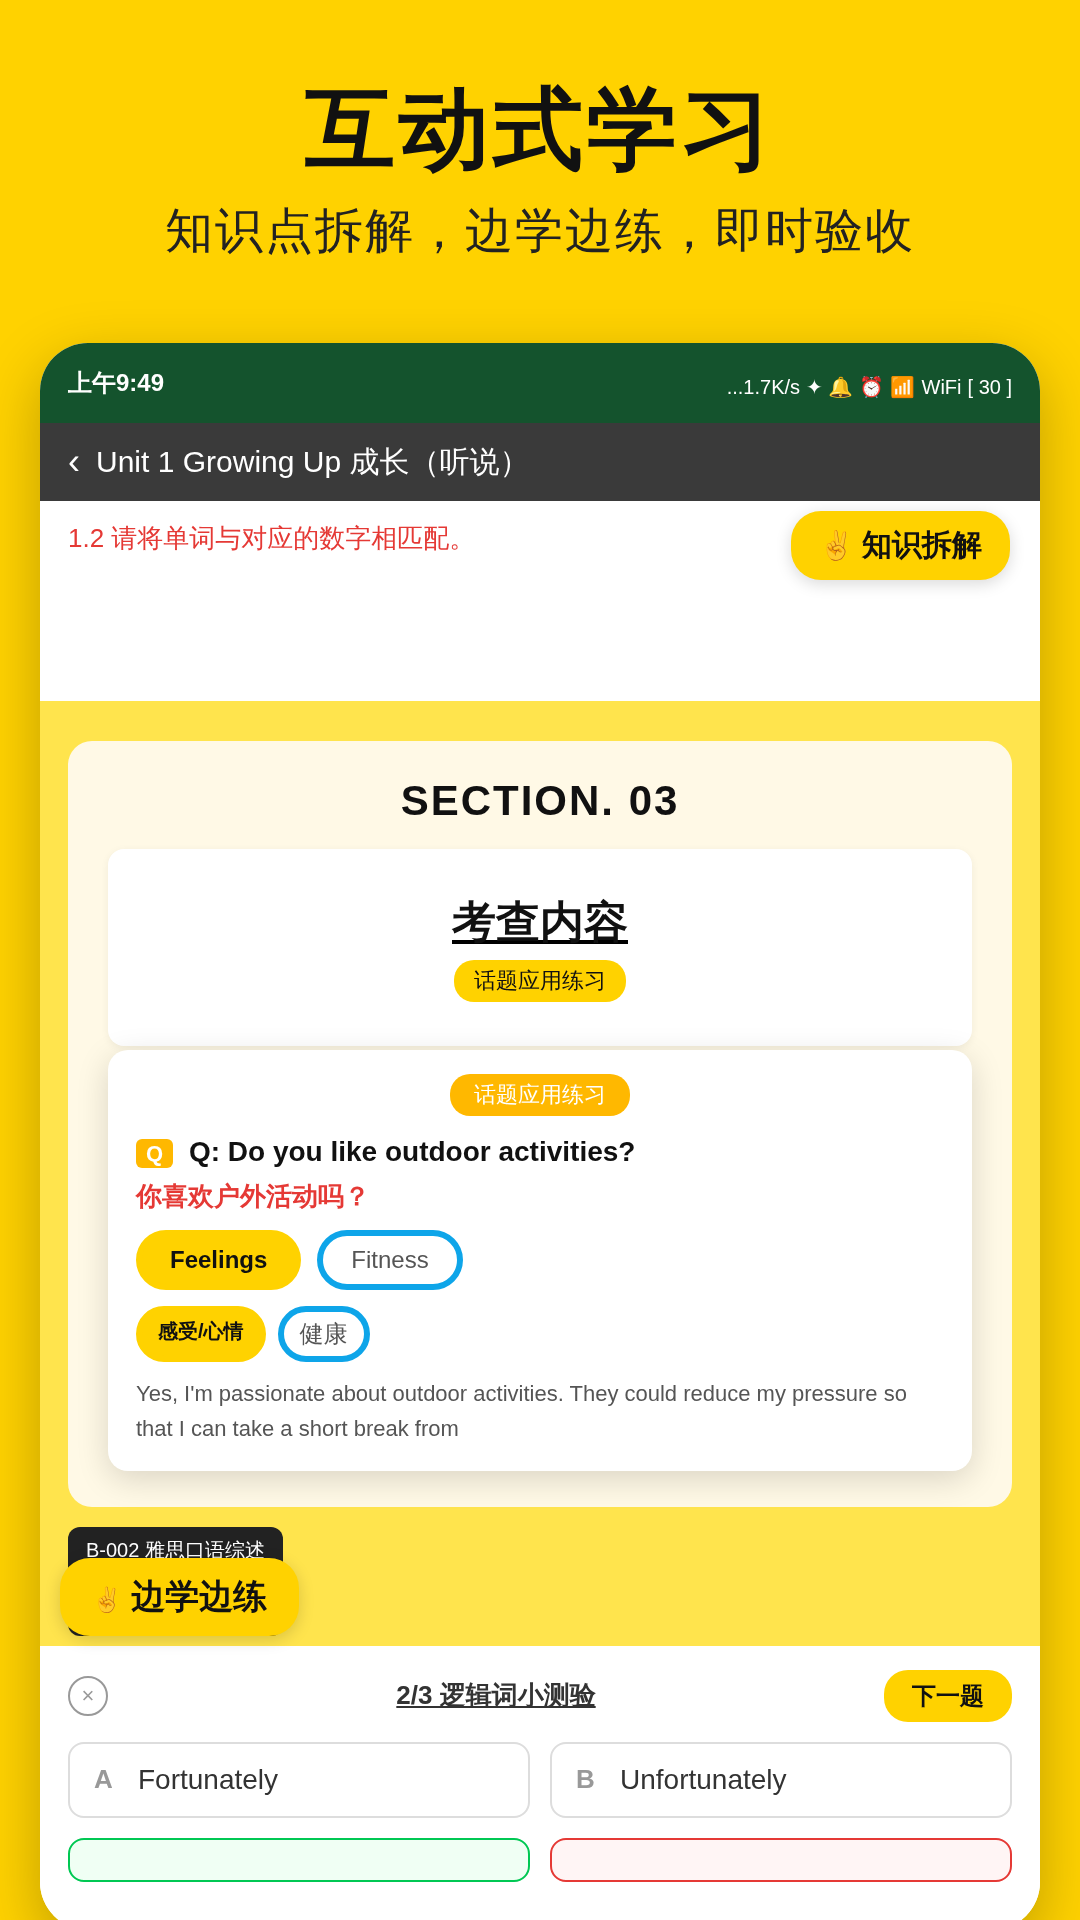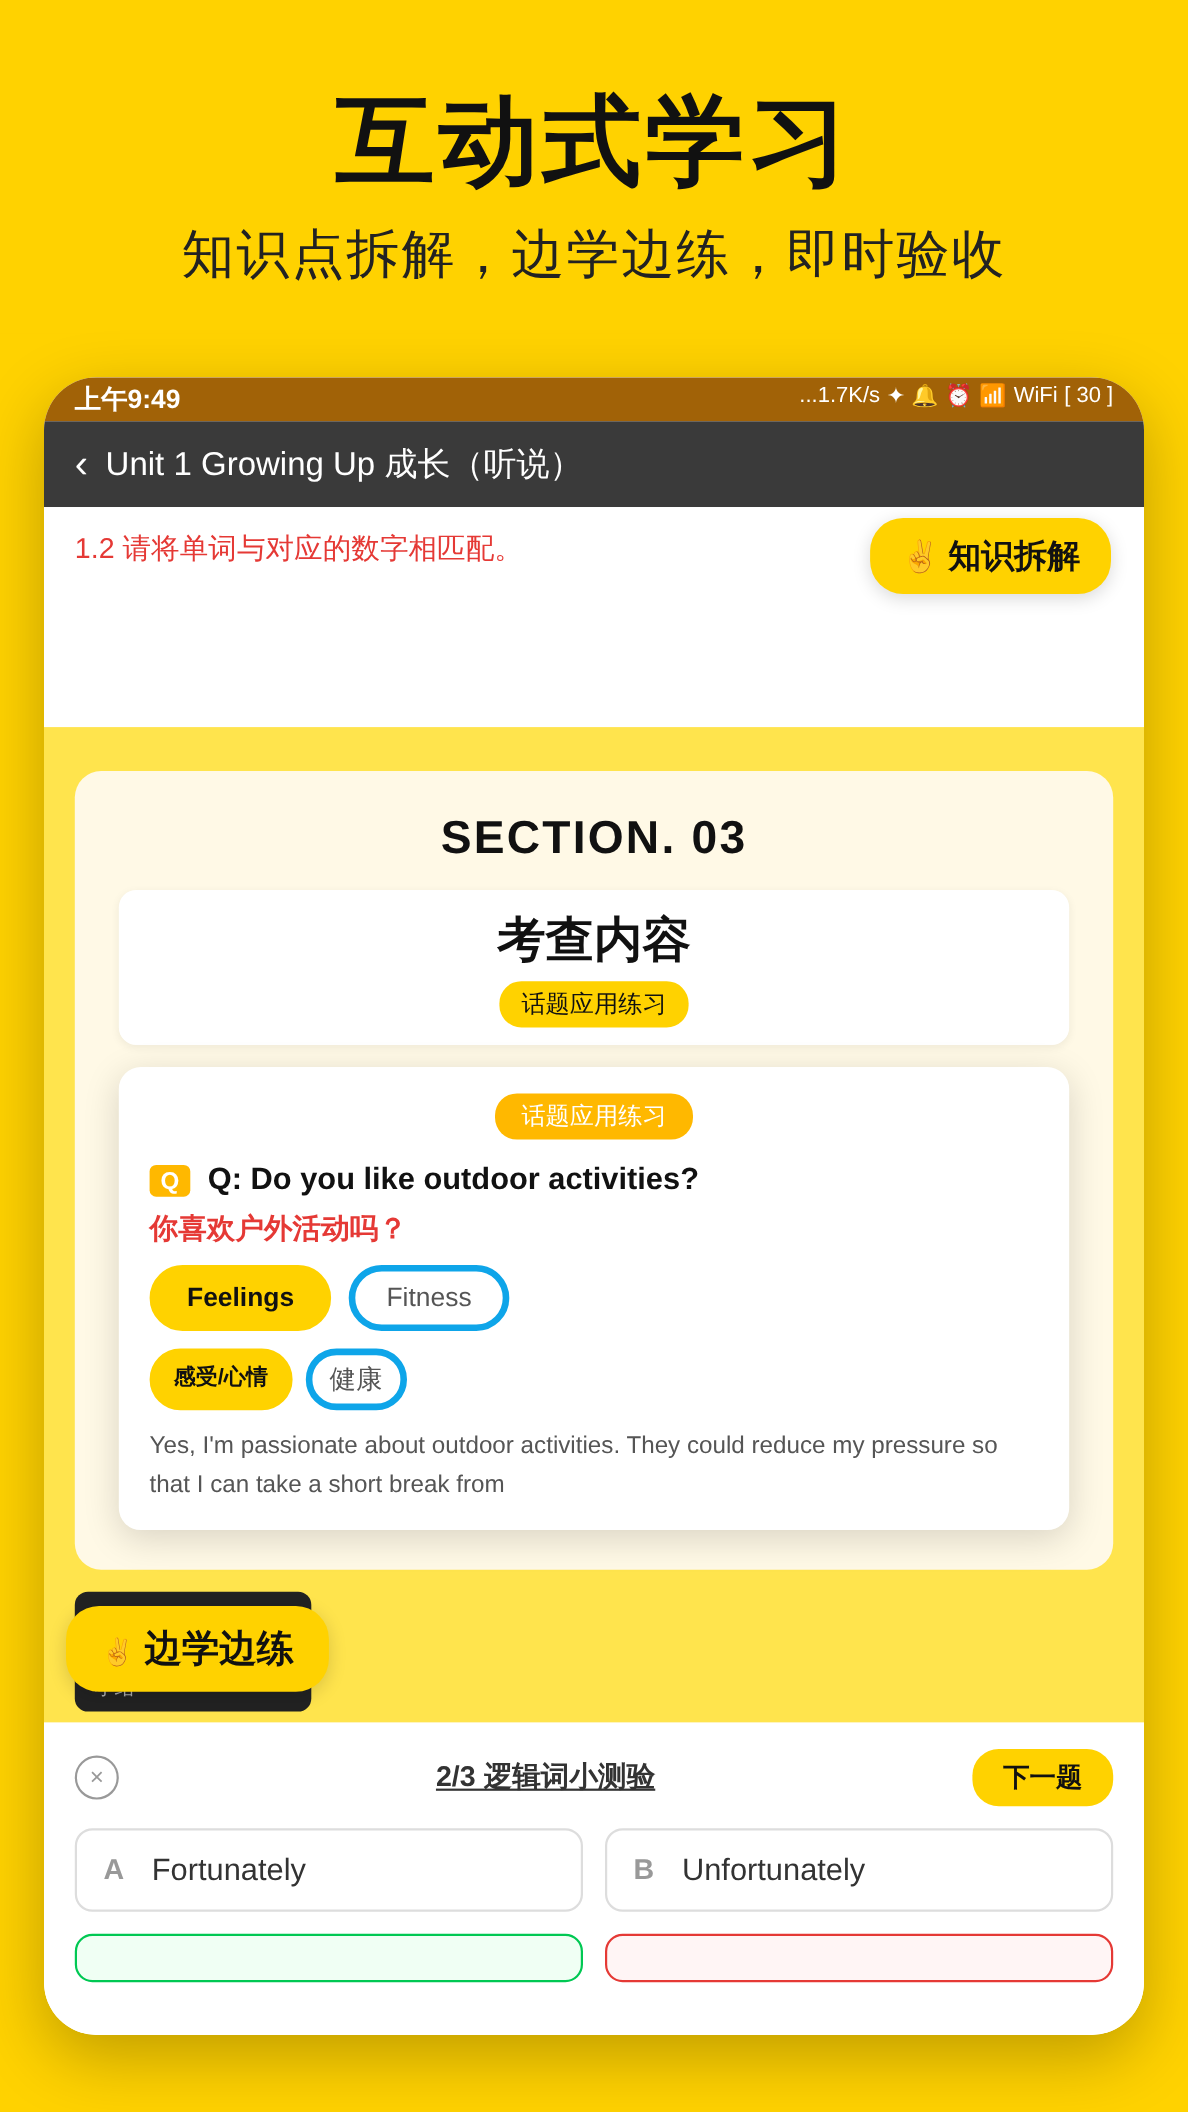--- a/index.html
+++ b/index.html
@@ -46,27 +46,27 @@
       background: #fff;
       border-radius: 48px;
       overflow: hidden;
       box-shadow: 0 20px 60px rgba(0,0,0,0.25);
       position: relative;
       width: 100%;
     }
 
     
     .status-bar {
-      background: #a16207;
+      background: #14532d;
       color: #fff;
       font-size: 22px;
-      padding: 4px 28px;
+      padding: 24px 28px;
       display: flex;
       justify-content: space-between;
-      align-items: flex-start;
+      align-items: flex-end;
     }
 
     .status-time {
       font-weight: 600;
       font-size: 24px;
     }
 
     .status-icons {
       display: flex;
       align-items: center;
@@ -155,24 +155,25 @@
       font-weight: 900;
       color: #111;
       text-align: center;
       margin-bottom: 24px;
       letter-spacing: 2px;
     }
 
     .check-content-box {
       background: #fff;
       border-radius: 16px;
-      padding: 16px;
+      padding: 44px;
       text-align: center;
-      margin-bottom: 20px;
+      margin-bottom: 4px;
       box-shadow: 0 2px 8px rgba(0,0,0,0.06);
+      text-decoration: underline;
     }
 
     .check-content-title {
       font-size: 44px;
       font-weight: 700;
       color: #111;
     }
 
     .content-tag {
       background: #FFD200;
@@ -390,21 +391,21 @@
         <div class="exercise-label">1.2 请将单词与对应的数字相匹配。</div>
 
         <div class="knowledge-tag" style="position: absolute; top: 10px; right: 30px; z-index: 5;">
           <span style="font-size:28px;">✌️</span>
           <span>知识拆解</span>
         </div>
       </div>
 
       <div style="position: relative; background: #FFE44D; padding: 20px 28px 10px;">
 
-        <div class="study-tag" style="position: absolute; left: 20px; bottom: 28px; z-index: 20;">
+        <div class="study-tag" style="position: absolute; left: 20px; bottom: 10px; z-index: 20;">
           <span style="font-size:24px;">✌️</span>
           <span>边学边练</span>
         </div>
 
         <div class="section-card">
           <div class="section-number">SECTION. 03</div>
 
           <div class="check-content-box">
             <div class="check-content-title">考查内容</div>
             <div class="content-tag">话题应用练习</div>

